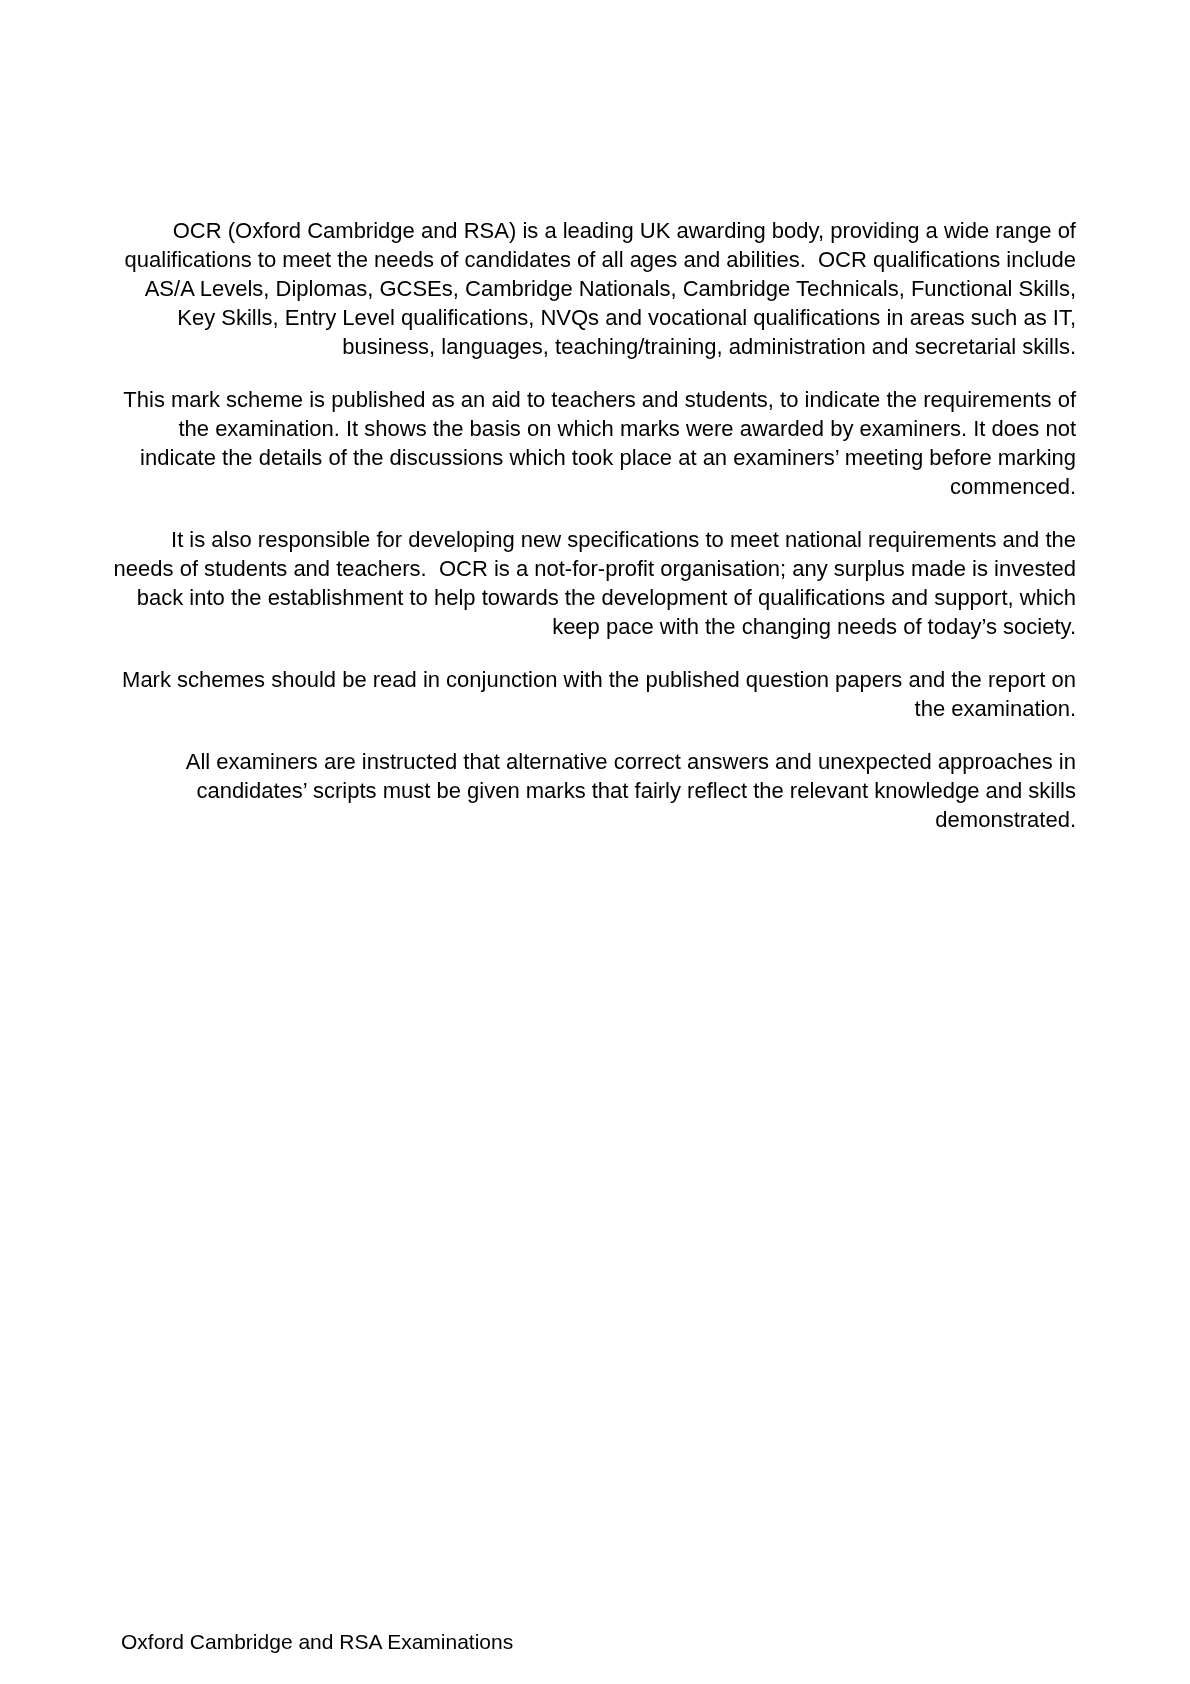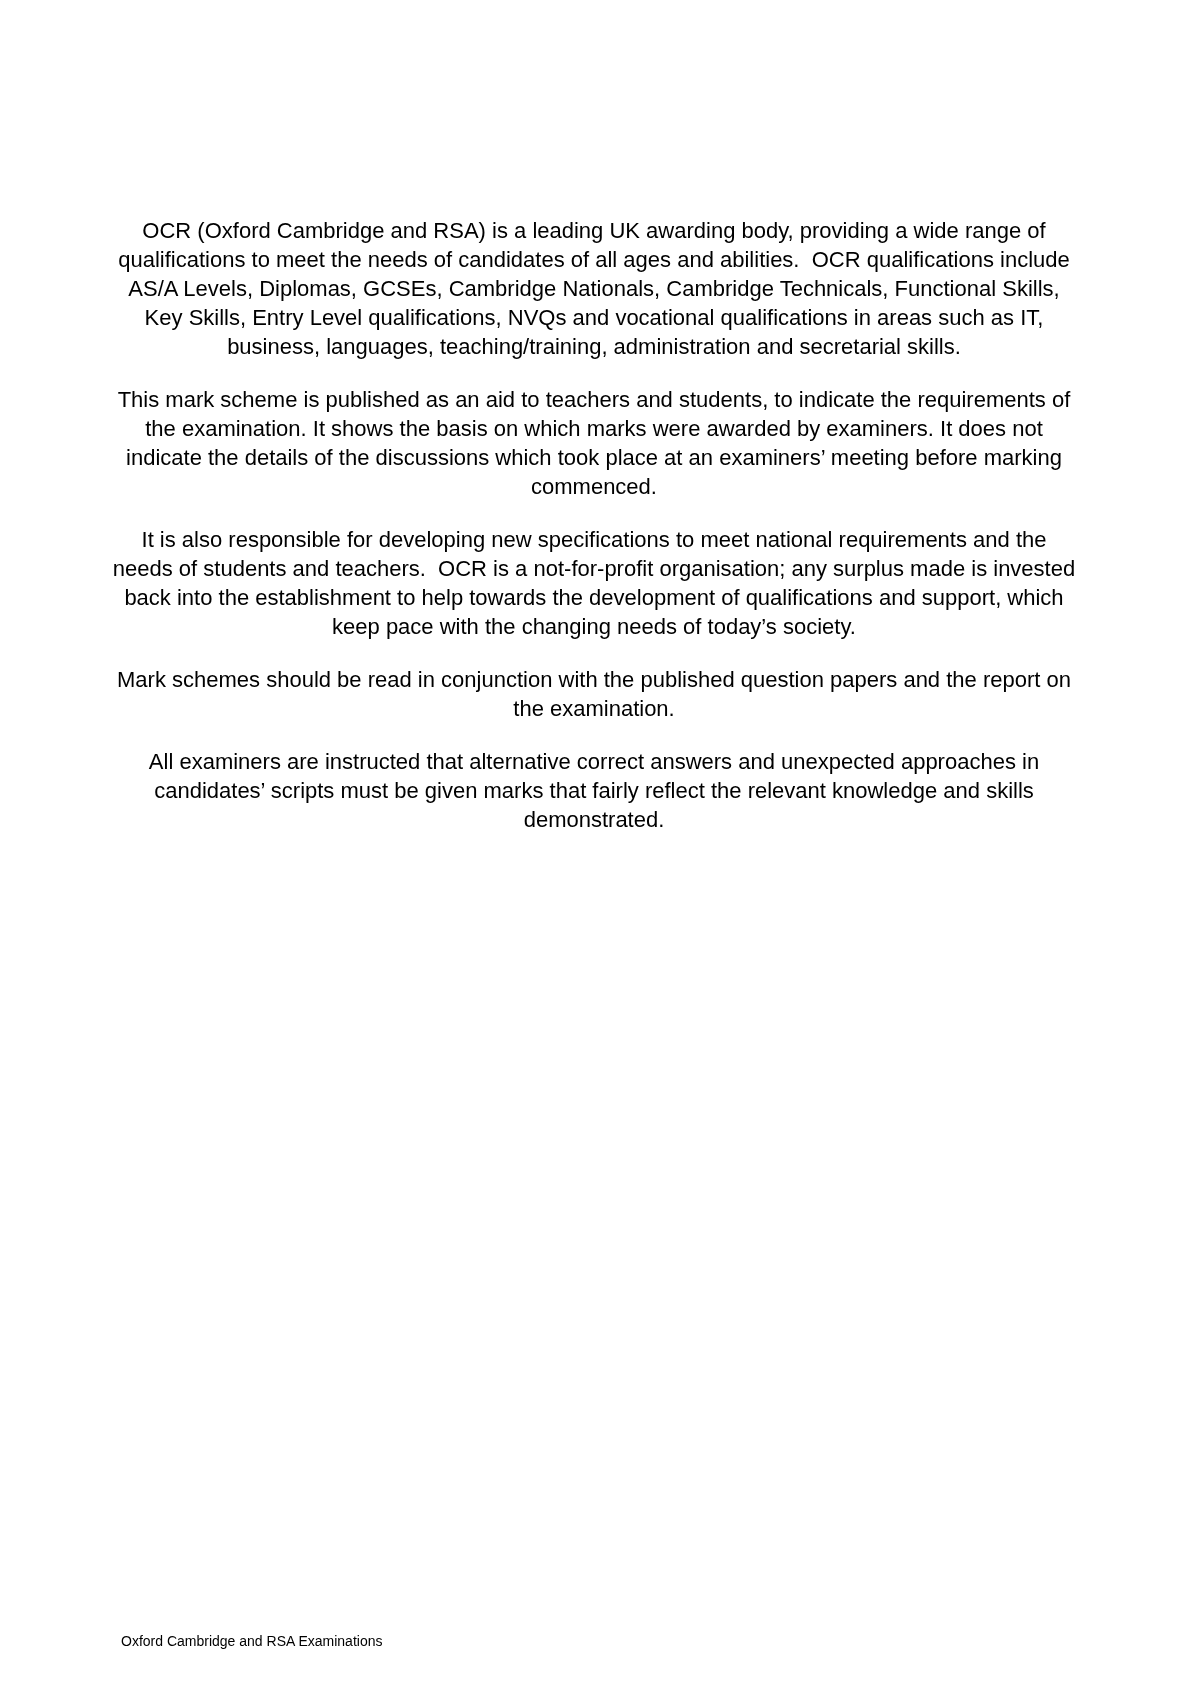--- a/index.html
+++ b/index.html
@@ -20,30 +20,30 @@
     position: absolute;
     top: 216px;
     left: 112px;
     width: 980px;
   }
   .content p {
     margin: 0 16px 24px 0;
     font-size: 22px;
     line-height: 29px;
     white-space: pre-wrap;   
-    text-align: center;
+    text-align: right;
   }
   .copyright {
     margin-top: 32px !important;
   }
   .footer {
     position: absolute;
     top: 1631px;
     left: 121px;
-    font-size: 14px;
+    font-size: 21px;
     line-height: 21px;
     color: #000000;
   }
 </style>
 </head>
 <body>
 
 <div class="page">
   <div class="content">
     <p>OCR (Oxford Cambridge and RSA) is a leading UK awarding body, providing a wide range of qualifications to meet the needs of candidates of all ages and abilities.  OCR qualifications include AS/A Levels, Diplomas, GCSEs, Cambridge Nationals, Cambridge Technicals, Functional Skills, Key Skills, Entry Level qualifications, NVQs and vocational qualifications in areas such as IT, business, languages, teaching/training, administration and secretarial skills.</p>

